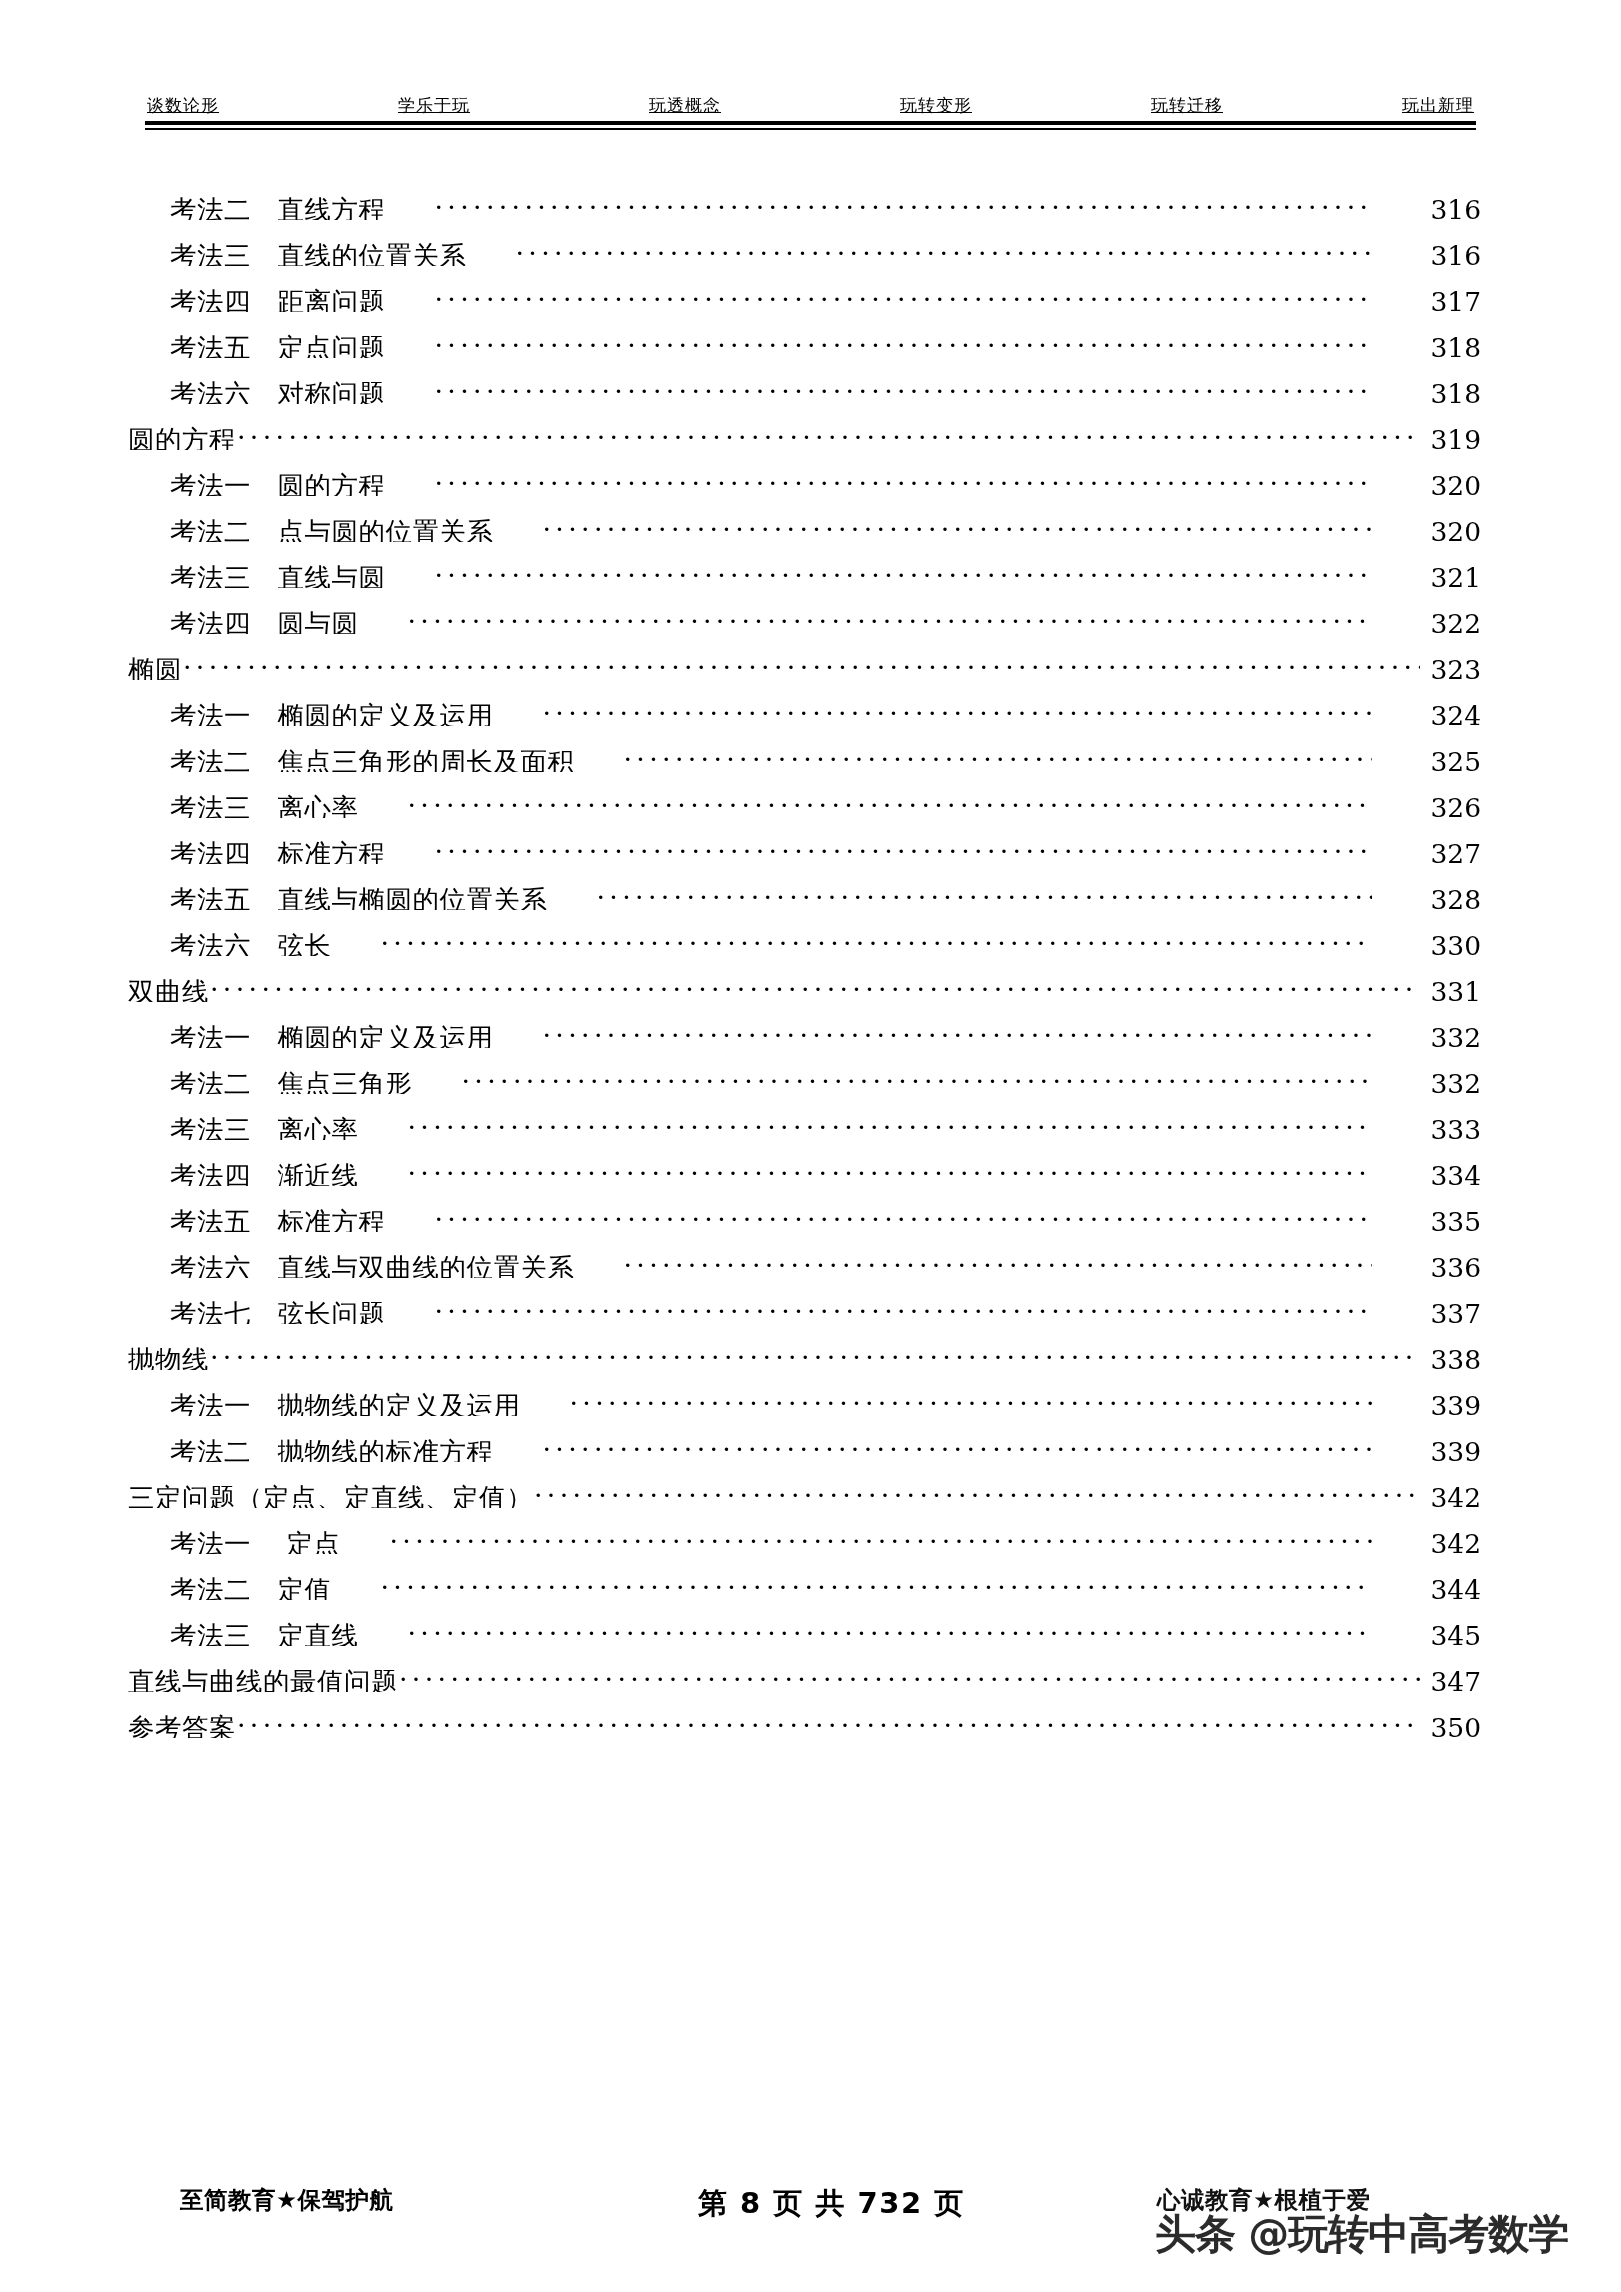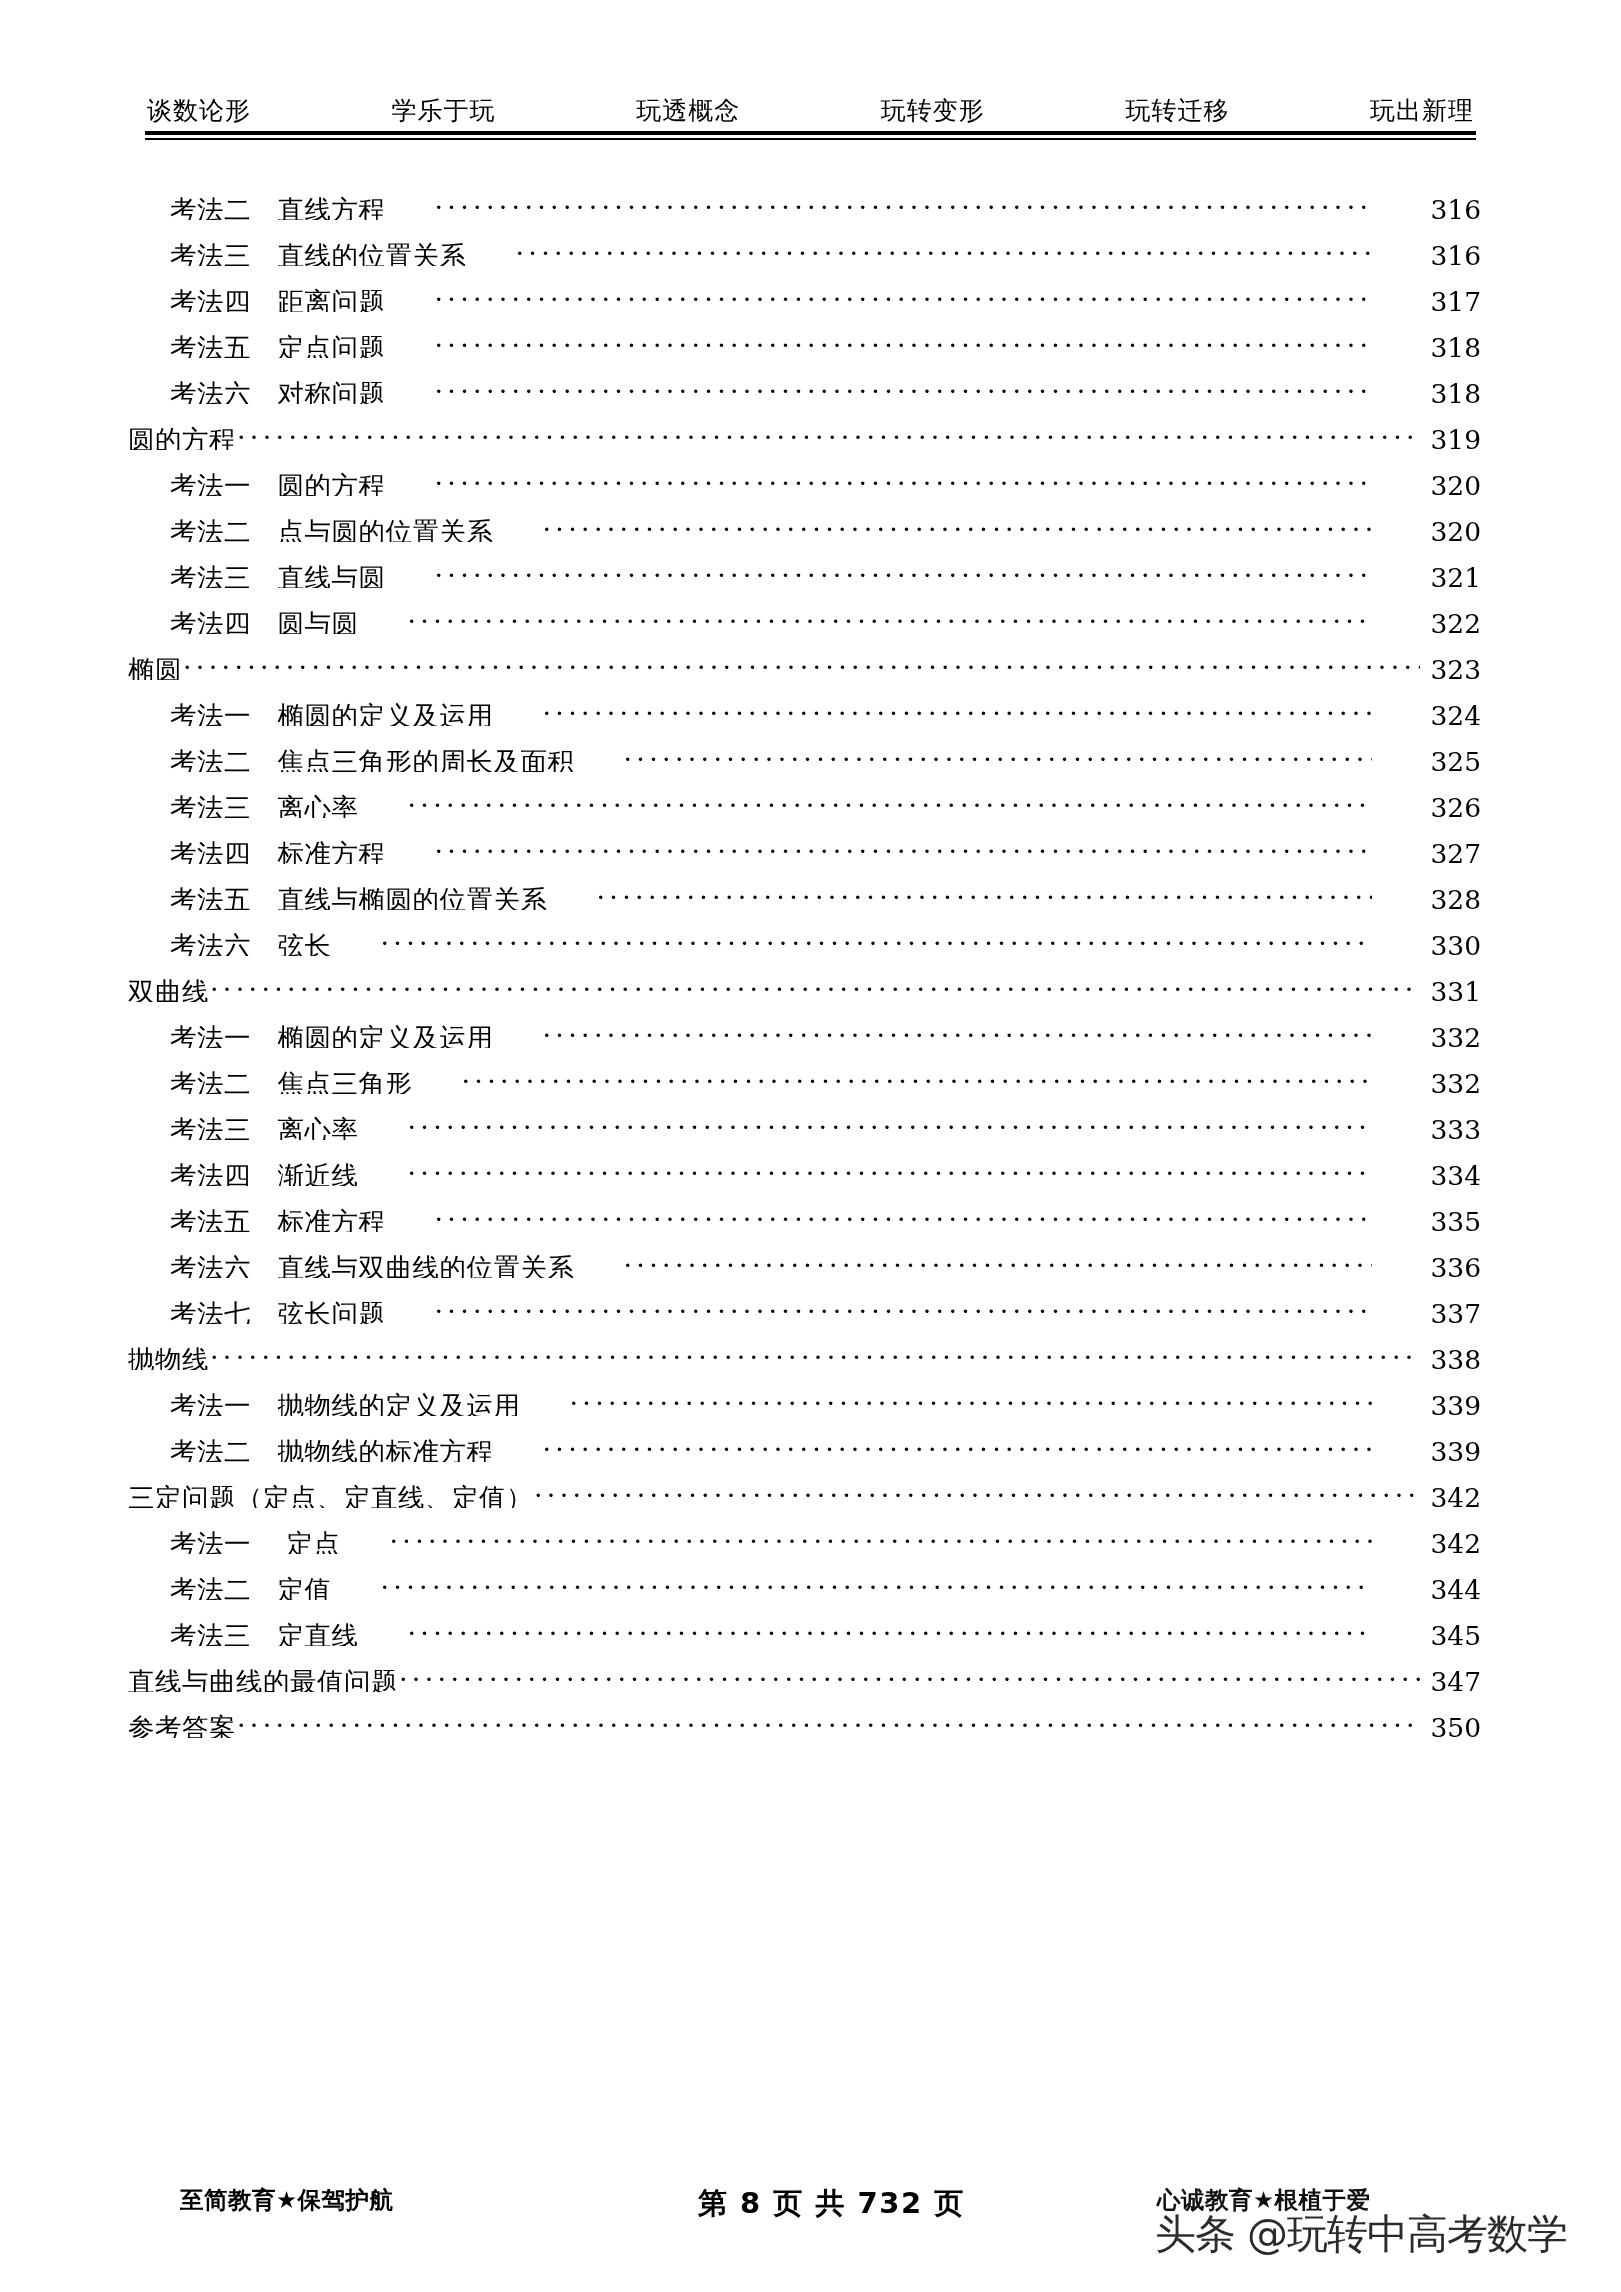--- a/index.html
+++ b/index.html
@@ -24,26 +24,27 @@
   .header {
     position: absolute;
     left: 145px;
     top: 94px;
     width: 1331px;
   }
   .header-row {
     display: flex;
     justify-content: space-between;
     align-items: flex-end;
-    font-size: 25px;
+    font-size: 17px;
     letter-spacing: 1px;
     font-family: "DejaVu Serif", "Liberation Serif", serif;
     font-weight: 400;
     white-space: nowrap;
     padding: 0 2px 3.9px 2px;
+    text-decoration: underline;
   }
   .header-row .h-item { flex: 0 0 auto; }
   .header-rule-thick {
     height: 3.9px;
     background: #000;
     width: 100%;
   }
   .header-rule-gap {
     height: 2.9px;
     background: #fff;
@@ -148,21 +149,21 @@
     white-space: nowrap;
     color: #111;
   }
 
   
   .watermark {
     position: absolute;
     left: 1155px;
     top: 2207px;
     font-size: 41px;
-    font-weight: normal;
+    font-weight: bold;
     font-family: "DejaVu Sans", "Liberation Sans", sans-serif;
     color: #1a1a1a;
     white-space: nowrap;
     letter-spacing: -1px;
     opacity: 0.92;
   }
 </style>
 </head>
 <body>
 

